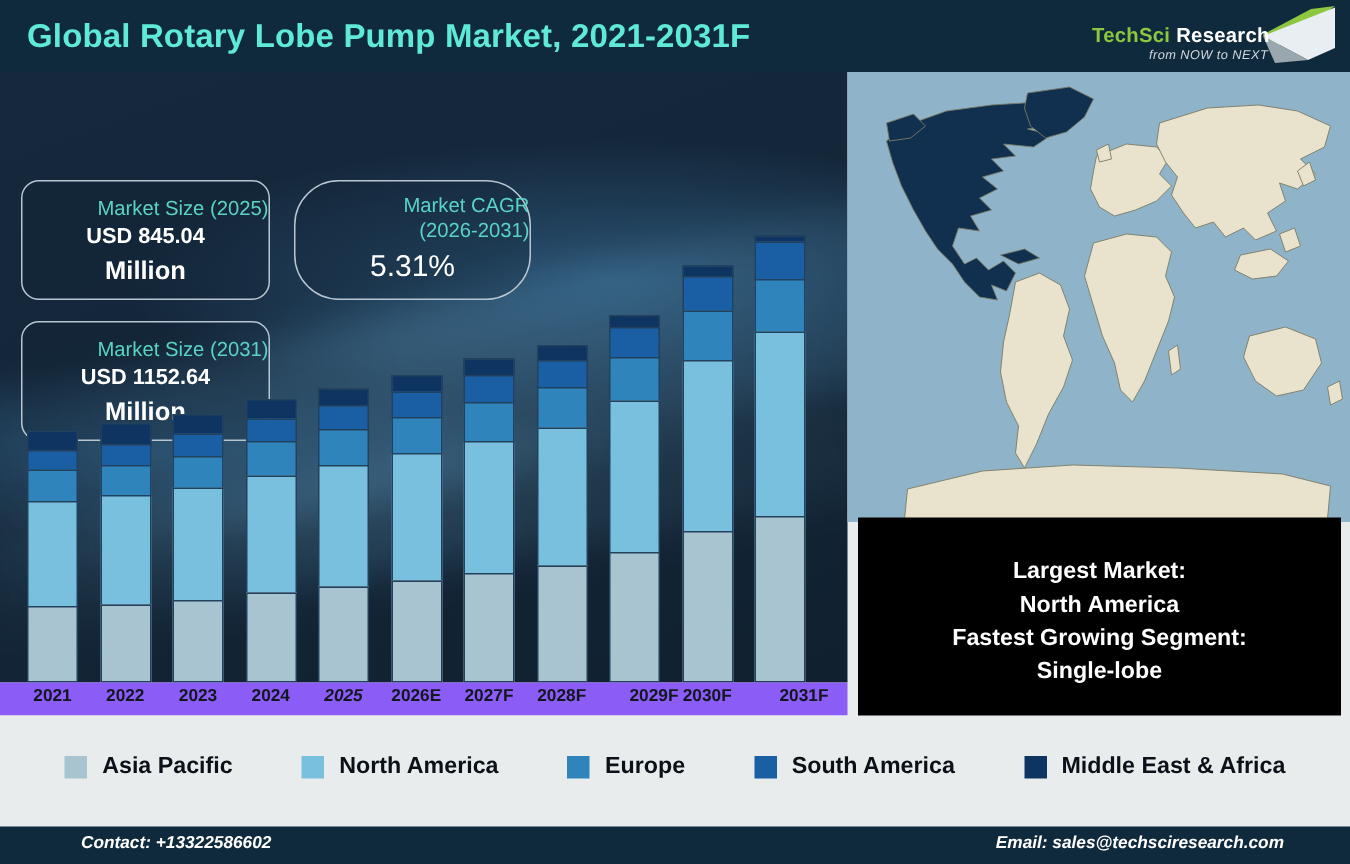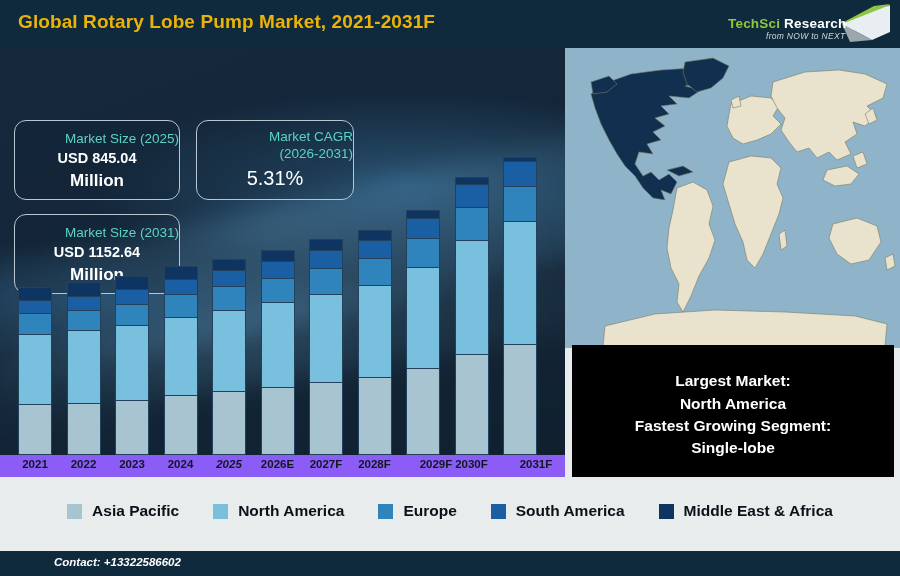--- a/index.html
+++ b/index.html
@@ -11,21 +11,21 @@
   }
   .page { position: relative; width: 900px; height: 576px; background: #e8eced; }
 
   
   .header {
     position: absolute; left: 0; top: 0; width: 900px; height: 48px;
     background: #102a3d;
   }
   .header-title {
     position: absolute; left: 18px; top: 11px;
-    font-size: 19px; font-weight: bold; color: #eab308;
+    font-size: 22px; font-weight: bold; color: #5eead4;
     letter-spacing: 0.1px;
   }
   .logo-box {
     position: absolute; right: 8px; top: 2px; width: 170px; height: 44px;
     overflow: hidden;
   }
   .logo-text {
     position: absolute; left: 6px; top: 14px;
     font-size: 13.5px; font-weight: bold; letter-spacing: 0.2px;
   }
@@ -78,21 +78,21 @@
   .card-val {
     color: #ffffff; font-size: 14.5px; font-weight: bold;
     display: block; line-height: 1.5;
   }
   .card-val.big { font-size: 20px; font-weight: normal; }
   .card-unit {
     color: #ffffff; font-size: 17px; font-weight: bold;
     display: block; line-height: 1.3;
   }
   #card-size-2025 { left: 14px;  top: 72px;  width: 166px; height: 80px;  padding-top: 10px; }
-  #card-cagr      { left: 196px; top: 72px;  width: 158px; height: 80px;  padding-top: 8px; }
+  #card-cagr      { left: 196px; top: 72px;  width: 158px; height: 80px;  padding-top: 8px; border-radius: 30px; }
   #card-size-2031 { left: 14px;  top: 166px; width: 166px; height: 80px;  padding-top: 10px; }
 
   
   .plot { position: absolute; left: 0; top: 0; width: 565px; height: 407px; }
   .bar { position: absolute; bottom: 0; width: 34px; }
   .seg { width: 100%; border: 0.7px solid #22415c; border-bottom: none; }
   .seg:last-child { border-bottom: 0.7px solid #22415c; }
 
   
   .axis {
@@ -117,21 +117,21 @@
     display: flex; flex-direction: column; align-items: center; justify-content: center;
     text-align: center;
   }
   .fact-line { font-size: 15.5px; font-weight: bold; line-height: 1.45; }
 
   
   .legend {
     position: absolute; left: 0; top: 477px; width: 900px; height: 68px;
     background: #e8eced;
     display: flex; align-items: center; justify-content: center;
-    gap: 0px;
+    gap: 12px;
   }
   .legend-item { display: flex; align-items: center; margin: 0 17px; }
   .legend-swatch {
     width: 15px; height: 15px; margin-right: 10px; flex: none;
   }
   .legend-label { font-size: 15.5px; font-weight: bold; color: #0b1118; white-space: nowrap; }
 
   
   .footer {
     position: absolute; left: 0; top: 551px; width: 900px; height: 25px;
@@ -341,15 +341,16 @@
         <span class="legend-label">South America</span>
       </div>
       <div class="legend-item">
         <span class="legend-swatch" style="background: rgb(14, 52, 98);"></span>
         <span class="legend-label">Middle East &amp; Africa</span>
       </div>
     </div>
 
   <div class="footer">
     <div class="footer-left">Contact: +13322586602</div>
+    <div class="footer-right">Email: sales@techsciresearch.com</div>
   </div>
 
 </div>
 
 </body></html>

